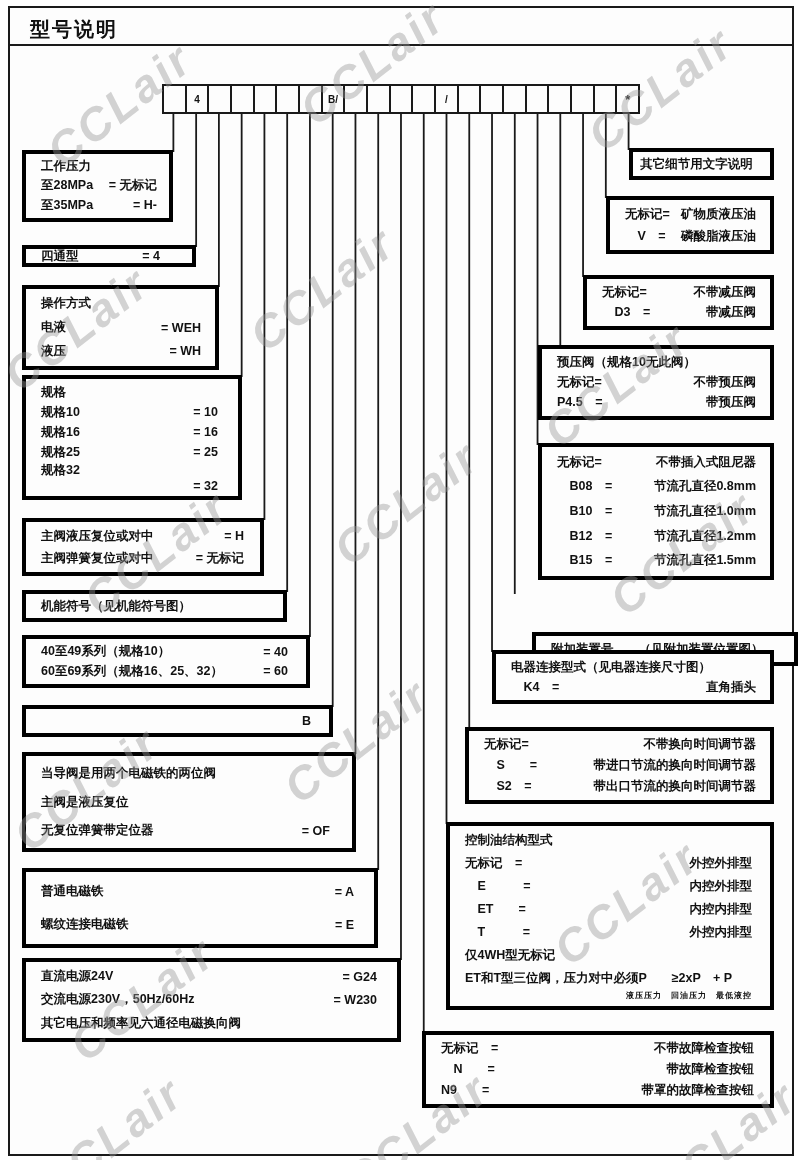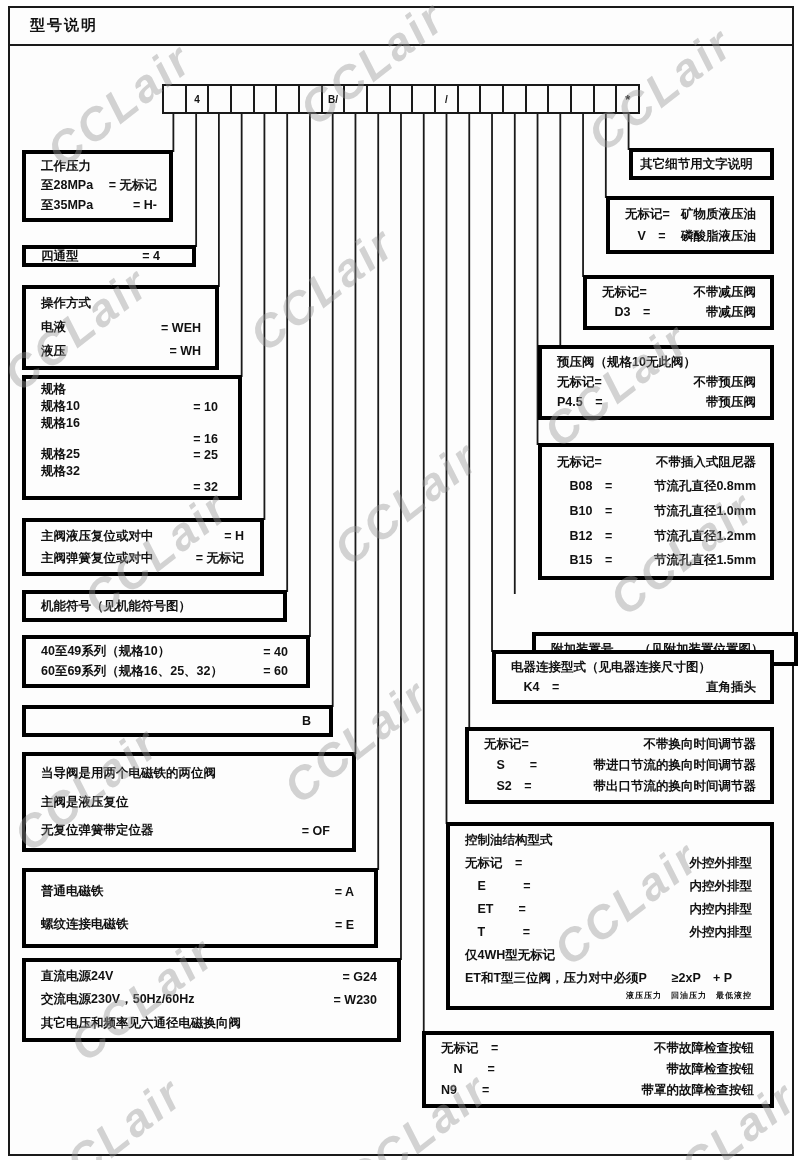--- a/index.html
+++ b/index.html
@@ -1,20 +1,20 @@
 <!DOCTYPE html>
 <html><head>
 <meta charset="utf-8">
 <style>
   html,body{margin:0;padding:0;background:#ffffff;}
   #page{position:relative;width:800px;height:1160px;background:#ffffff;overflow:hidden;
         font-family:"Liberation Sans","DejaVu Sans",sans-serif;color:#111;}
   #frame{position:absolute;left:8px;top:6px;width:782px;height:1146px;border:2px solid #1a1a1a;background:#fdfdfd;}
   #title-sep{position:absolute;left:8px;top:44px;width:784px;height:2px;background:#1a1a1a;}
-  #page-title{position:absolute;left:30px;top:16px;font-size:15px;font-weight:bold;letter-spacing:2px;}
+  #page-title{position:absolute;left:30px;top:16px;font-size:20px;font-weight:bold;letter-spacing:2px;}
   #lines-svg{position:absolute;left:0;top:0;z-index:1;}
   #code-row{position:absolute;display:flex;border:2px solid #1a1a1a;background:#fdfdfd;box-sizing:border-box;z-index:2;}
   .code-cell{flex:1;border-right:2px solid #1a1a1a;display:flex;align-items:center;justify-content:center;
              font-size:10px;font-weight:bold;box-sizing:border-box;}
   .code-cell:last-child{border-right:none;font-size:13px;}
   .spec-box{position:absolute;border:4px solid #000000;background:#fdfdfd;box-sizing:border-box;
             display:flex;flex-direction:column;justify-content:center;z-index:2;
             font-size:12.5px;font-weight:bold;padding:3px 4px;}
   .spec-row{flex:1;display:flex;align-items:center;padding-left:11px;white-space:nowrap;}
   .spec-row .l{margin-right:auto;}
@@ -111,21 +111,21 @@
         </div>
       </div>
       <div class="spec-box" style="left: 22px; top: 375px; width: 220px; height: 125px;">
         <div class="spec-row" style="padding-right: 16px;">
           <span class="">规格</span>
         </div>
         <div class="spec-row" style="padding-right: 16px;">
           <span class="l">规格10</span>
           <span class="v">= 10</span>
         </div>
-        <div class="spec-row" style="padding-right: 16px; flex-direction: column;">
+        <div class="spec-row" style="padding-right: 16px;">
           <span class="l">规格16</span>
           <span class="v">= 16</span>
         </div>
         <div class="spec-row" style="padding-right: 16px;">
           <span class="l">规格25</span>
           <span class="v">= 25</span>
         </div>
         <div class="spec-row" style="padding-right: 16px; flex-direction: column;">
           <span class="l">规格32</span>
           <span class="v">= 32</span>

